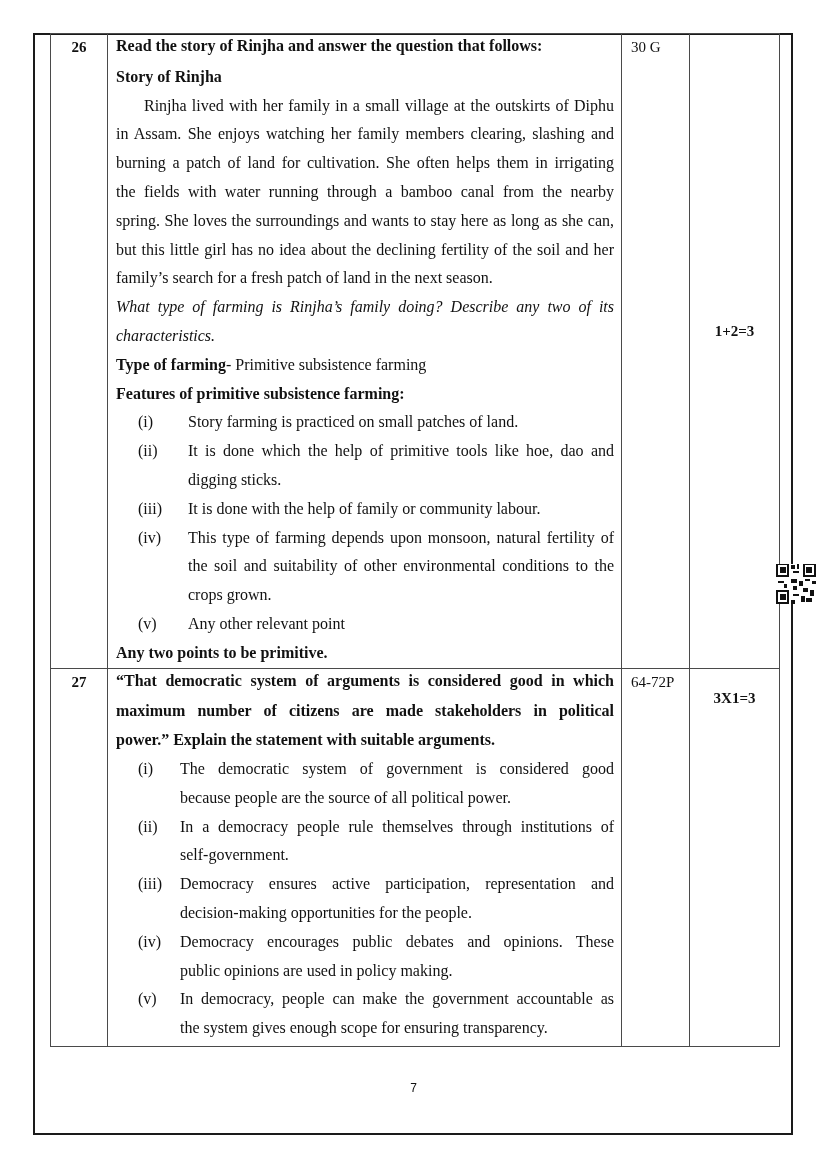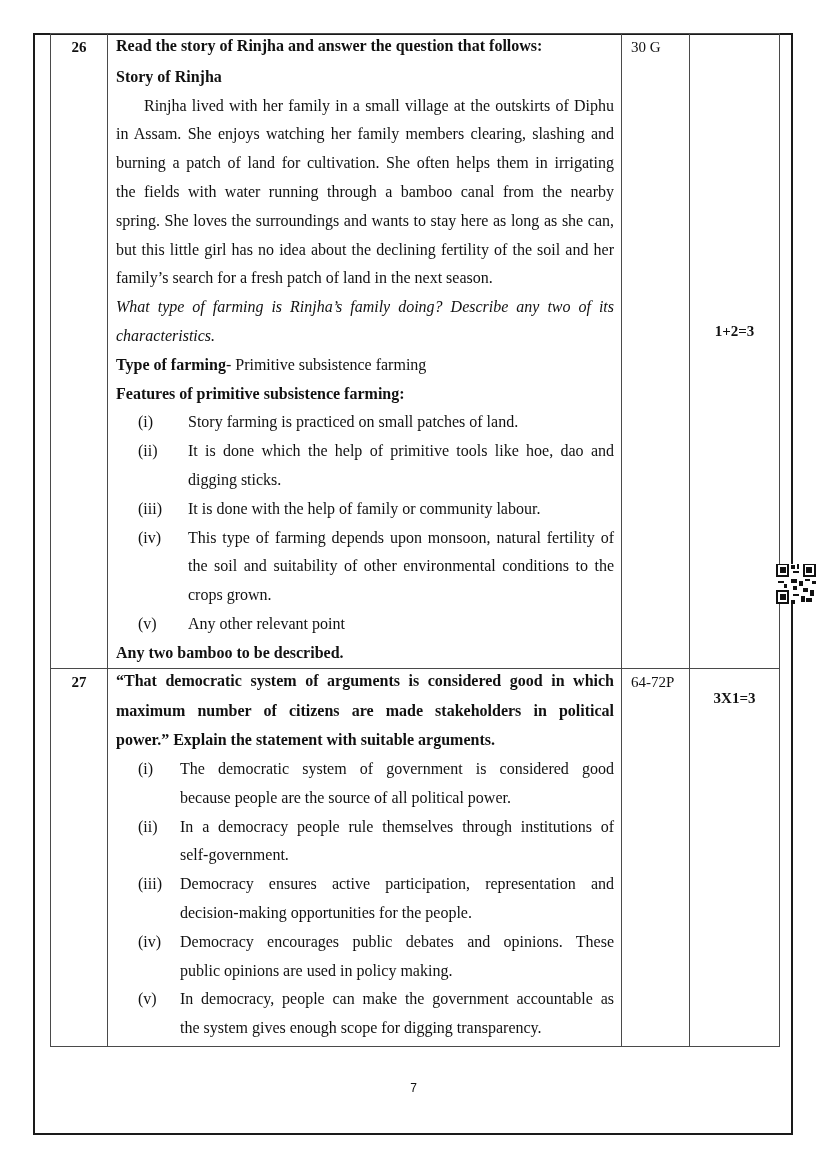--- a/index.html
+++ b/index.html
@@ -94,21 +94,21 @@
               <div class="ln jl">the soil and suitability of other environmental conditions to the</div>
               <div class="ln">crops grown.</div>
             </div>
         </div>
         <div class="pt">
           <span class="ln roman">(v)</span>
           <div class="txt">
               <div class="ln">Any other relevant point</div>
             </div>
         </div>
-        <div class="ln bold center">Any two bamboo to be described.</div>
+        <div class="ln bold center">Any two points to be primitive.</div>
       </td>
       <td class="ref">30 G</td>
       <td class="marks-cell">
         <div class="marks mid">1+2=3</div>
       </td>
     </tr>
 
     <tr style="height:378px;">
       <td class="qno">27</td>
       <td class="content q27">
@@ -140,21 +140,21 @@
           <span class="ln roman">(iv)</span>
           <div class="txt">
               <div class="ln jl">Democracy encourages public debates and opinions. These</div>
               <div class="ln">public opinions are used in policy making.</div>
             </div>
         </div>
         <div class="pt">
           <span class="ln roman">(v)</span>
           <div class="txt">
               <div class="ln jl">In democracy, people can make the government accountable as</div>
-              <div class="ln">the system gives enough scope for digging transparency.</div>
+              <div class="ln">the system gives enough scope for ensuring transparency.</div>
             </div>
         </div>
       </td>
       <td class="ref">64-72P</td>
       <td class="marks-cell">
         <div class="marks top">3X1=3</div>
       </td>
     </tr>
   </tbody>
 </table>

